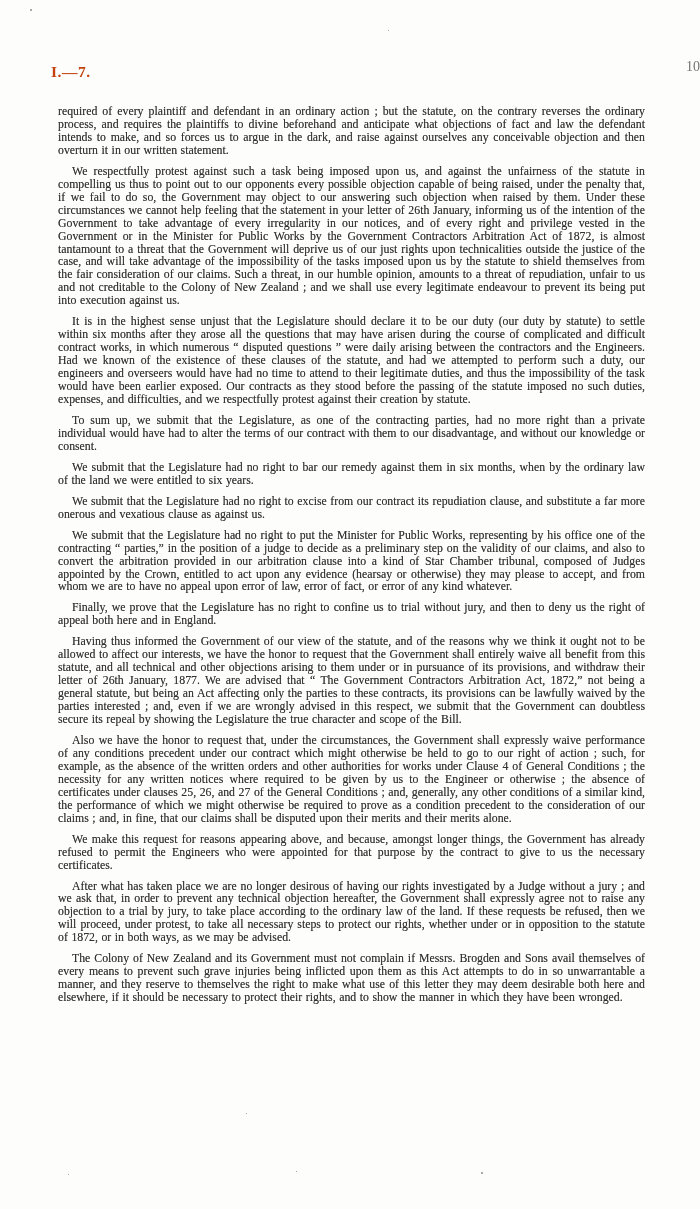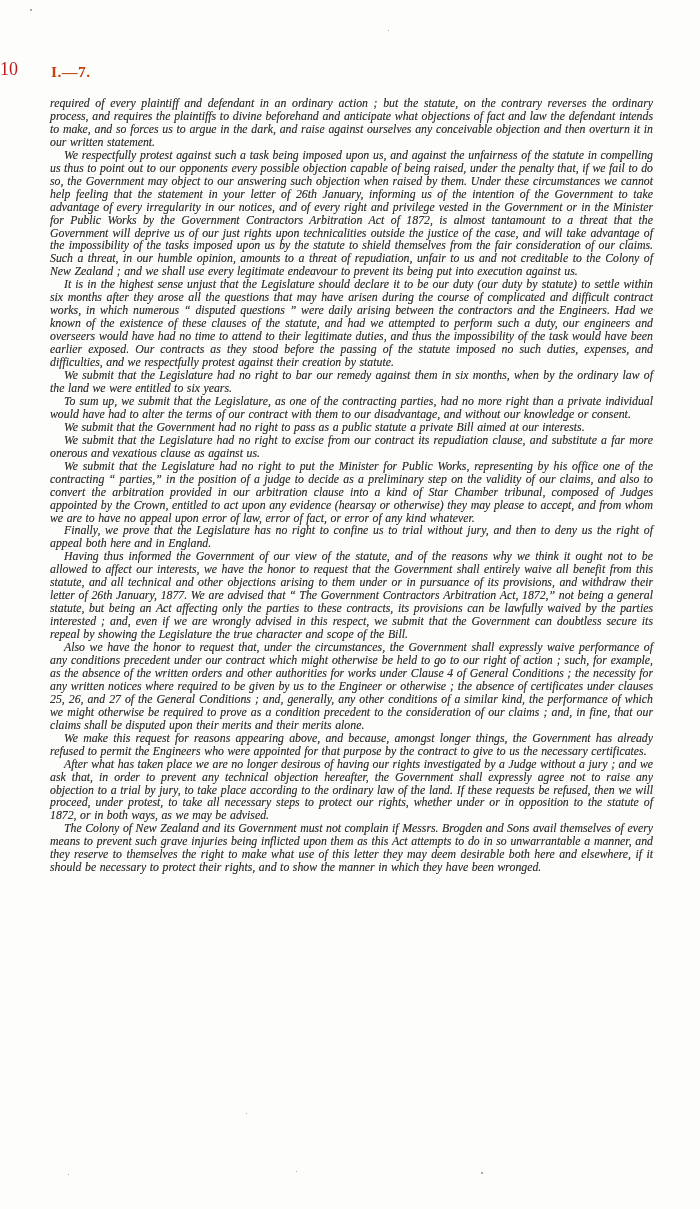--- a/index.html
+++ b/index.html
@@ -23,39 +23,38 @@
     font-size: 15.5px;
     font-weight: bold;
     letter-spacing: 0.5px;
     color: #c2410c;
   }
   .page-number {
     position: absolute;
     left: 0;
     right: 0;
     top: 59px;
-    text-align: left;
-    font-size: 18px;
-    color: #b91c1c;
+    text-align: right;
+    font-size: 14px;
+    color: #737373;
   }
   .body-text {
     position: absolute;
     left: 50px;
     top: 97px;
     width: 603px;
     font-size: 11.8px;
     line-height: 12.95px;
     text-align: justify;
     text-shadow: 0 0 0.4px rgba(46,45,41,0.55);
     word-spacing: 0.6px;
   }
   .body-text p {
-    margin: 0;
+    margin: 8px;
     padding: 0;
-    font-style: italic;
   }
   .body-text p.ind {
     text-indent: 14px;
   }
   .speck {
     position: absolute;
     background: #8e8d88;
     border-radius: 50%;
   }
 </style>
@@ -65,23 +64,22 @@
 <div class="page">
 
   <div class="header-left">I.—7.</div>
 
   <div class="page-number">10</div>
 
   <div class="body-text">
     <p>required of every plaintiff and defendant in an ordinary action ; but the statute, on the contrary reverses the ordinary process, and requires the plaintiffs to divine beforehand and anticipate what objections of fact and law the defendant intends to make, and so forces us to argue in the dark, and raise against ourselves any conceivable objection and then overturn it in our written statement.</p>
     <p class="ind">We respectfully protest against such a task being imposed upon us, and against the unfairness of the statute in compelling us thus to point out to our opponents every possible objection capable of being raised, under the penalty that, if we fail to do so, the Government may object to our answering such objection when raised by them.  Under these circumstances we cannot help feeling that the statement in your letter of 26th January, informing us of the intention of the Government to take advantage of every irregularity in our notices, and of every right and privilege vested in the Government or in the Minister for Public Works by the Government Contractors Arbitration Act of 1872, is almost tantamount to a threat that the Government will deprive us of our just rights upon technicalities outside the justice of the case, and will take advantage of the impossibility of the tasks imposed upon us by the statute to shield themselves from the fair consideration of our claims.  Such a threat, in our humble opinion, amounts to a threat of repudiation, unfair to us and not creditable to the Colony of New Zealand ; and we shall use every legitimate endeavour to prevent its being put into execution against us.</p>
     <p class="ind">It is in the highest sense unjust that the Legislature should declare it to be our duty (our duty by statute) to settle within six months after they arose all the questions that may have arisen during the course of complicated and difficult contract works, in which numerous “ disputed questions ” were daily arising between the contractors and the Engineers.  Had we known of the existence of these clauses of the statute, and had we attempted to perform such a duty, our engineers and overseers would have had no time to attend to their legitimate duties, and thus the impossibility of the task would have been earlier exposed.  Our contracts as they stood before the passing of the statute imposed no such duties, expenses, and difficulties, and we respectfully protest against their creation by statute.</p>
+    <p class="ind">To sum up, we submit that the Legislature, as one of the contracting parties, had no more right than a private individual would have had to alter the terms of our contract with them to our disadvantage, and without our knowledge or consent.</p>
     <p class="ind">We submit that the Legislature had no right to bar our remedy against them in six months, when by the ordinary law of the land we were entitled to six years.</p>
-    <p class="ind">To sum up, we submit that the Legislature, as one of the contracting parties, had no more right than a private individual would have had to alter the terms of our contract with them to our disadvantage, and without our knowledge or consent.</p>
-    <p class="ind">We submit that the Government had no right to pass as a public statute a private Bill aimed at our interests.</p>
     <p class="ind">We submit that the Legislature had no right to excise from our contract its repudiation clause, and substitute a far more onerous and vexatious clause as against us.</p>
     <p class="ind">We submit that the Legislature had no right to put the Minister for Public Works, representing by his office one of the contracting “ parties,” in the position of a judge to decide as a preliminary step on the validity of our claims, and also to convert the arbitration provided in our arbitration clause into a kind of Star Chamber tribunal, composed of Judges appointed by the Crown, entitled to act upon any evidence (hearsay or otherwise) they may please to accept, and from whom we are to have no appeal upon error of law, error of fact, or error of any kind whatever.</p>
     <p class="ind">Finally, we prove that the Legislature has no right to confine us to trial without jury, and then to deny us the right of appeal both here and in England.</p>
     <p class="ind">Having thus informed the Government of our view of the statute, and of the reasons why we think it ought not to be allowed to affect our interests, we have the honor to request that the Government shall entirely waive all benefit from this statute, and all technical and other objections arising to them under or in pursuance of its provisions, and withdraw their letter of 26th January, 1877.  We are advised that “ The Government Contractors Arbitration Act, 1872,” not being a general statute, but being an Act affecting only the parties to these contracts, its provisions can be lawfully waived by the parties interested ; and, even if we are wrongly advised in this respect, we submit that the Government can doubtless secure its repeal by showing the Legislature the true character and scope of the Bill.</p>
     <p class="ind">Also we have the honor to request that, under the circumstances, the Government shall expressly waive performance of any conditions precedent under our contract which might otherwise be held to go to our right of action ; such, for example, as the absence of the written orders and other authorities for works under Clause 4 of General Conditions ; the necessity for any written notices where required to be given by us to the Engineer or otherwise ; the absence of certificates under clauses 25, 26, and 27 of the General Conditions ; and, generally, any other conditions of a similar kind, the performance of which we might otherwise be required to prove as a condition precedent to the consideration of our claims ; and, in fine, that our claims shall be disputed upon their merits and their merits alone.</p>
     <p class="ind">We make this request for reasons appearing above, and because, amongst longer things, the Government has already refused to permit the Engineers who were appointed for that purpose by the contract to give to us the necessary certificates.</p>
     <p class="ind">After what has taken place we are no longer desirous of having our rights investigated by a Judge without a jury ; and we ask that, in order to prevent any technical objection hereafter, the Government shall expressly agree not to raise any objection to a trial by jury, to take place according to the ordinary law of the land.  If these requests be refused, then we will proceed, under protest, to take all necessary steps to protect our rights, whether under or in opposition to the statute of 1872, or in both ways, as we may be advised.</p>
     <p class="ind">The Colony of New Zealand and its Government must not complain if Messrs. Brogden and Sons avail themselves of every means to prevent such grave injuries being inflicted upon them as this Act attempts to do in so unwarrantable a manner, and they reserve to themselves the right to make what use of this letter they may deem desirable both here and elsewhere, if it should be necessary to protect their rights, and to show the manner in which they have been wronged.</p>
   </div>
 

